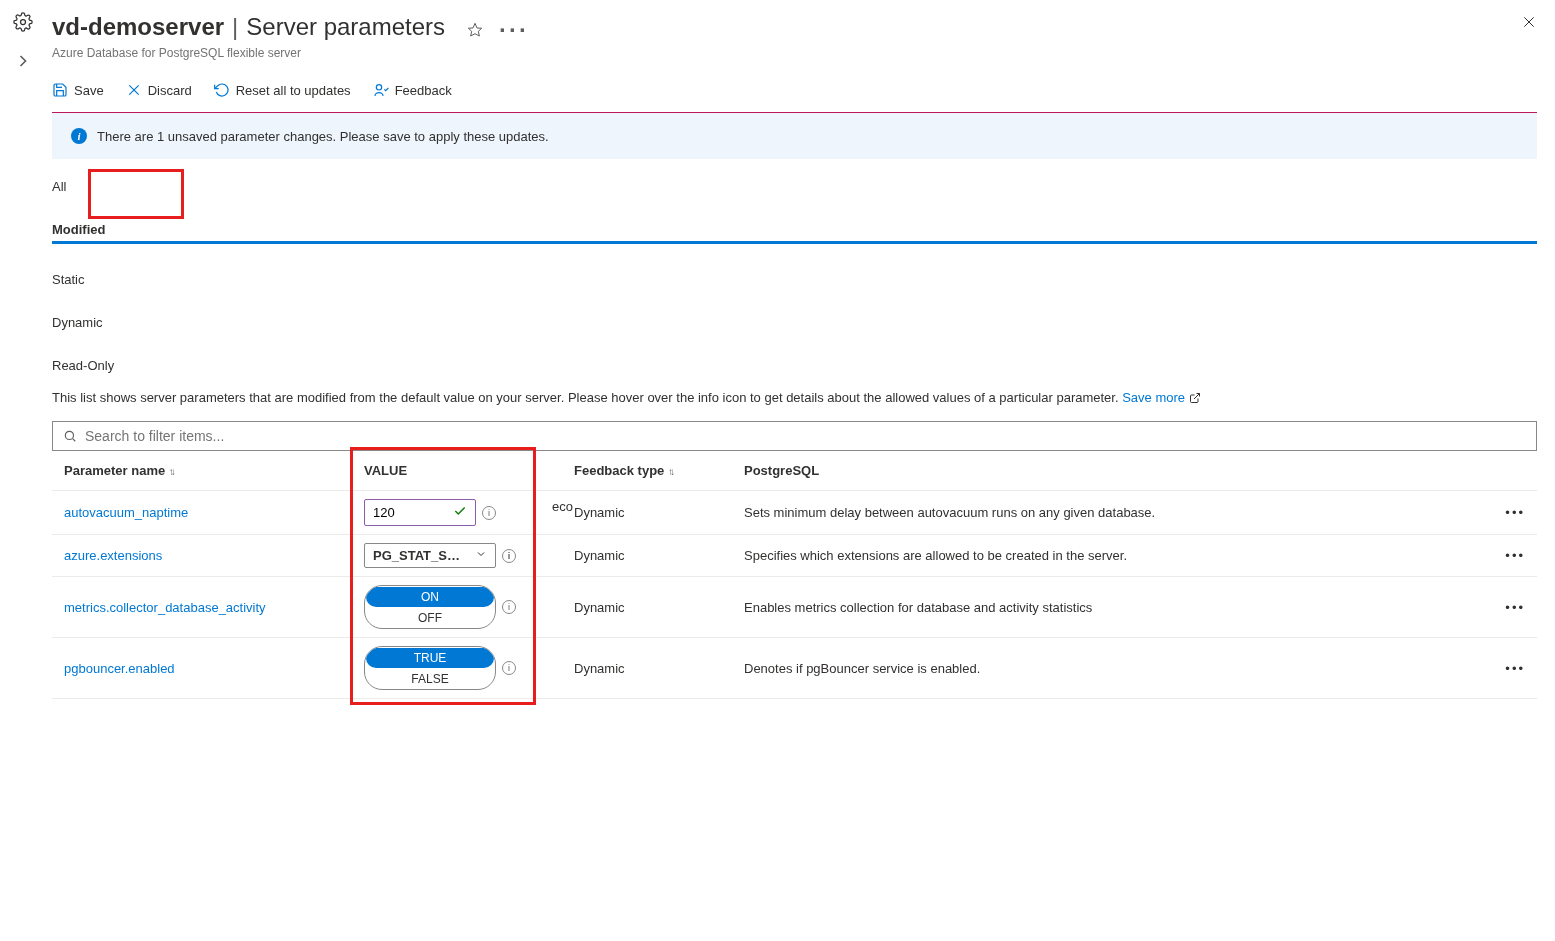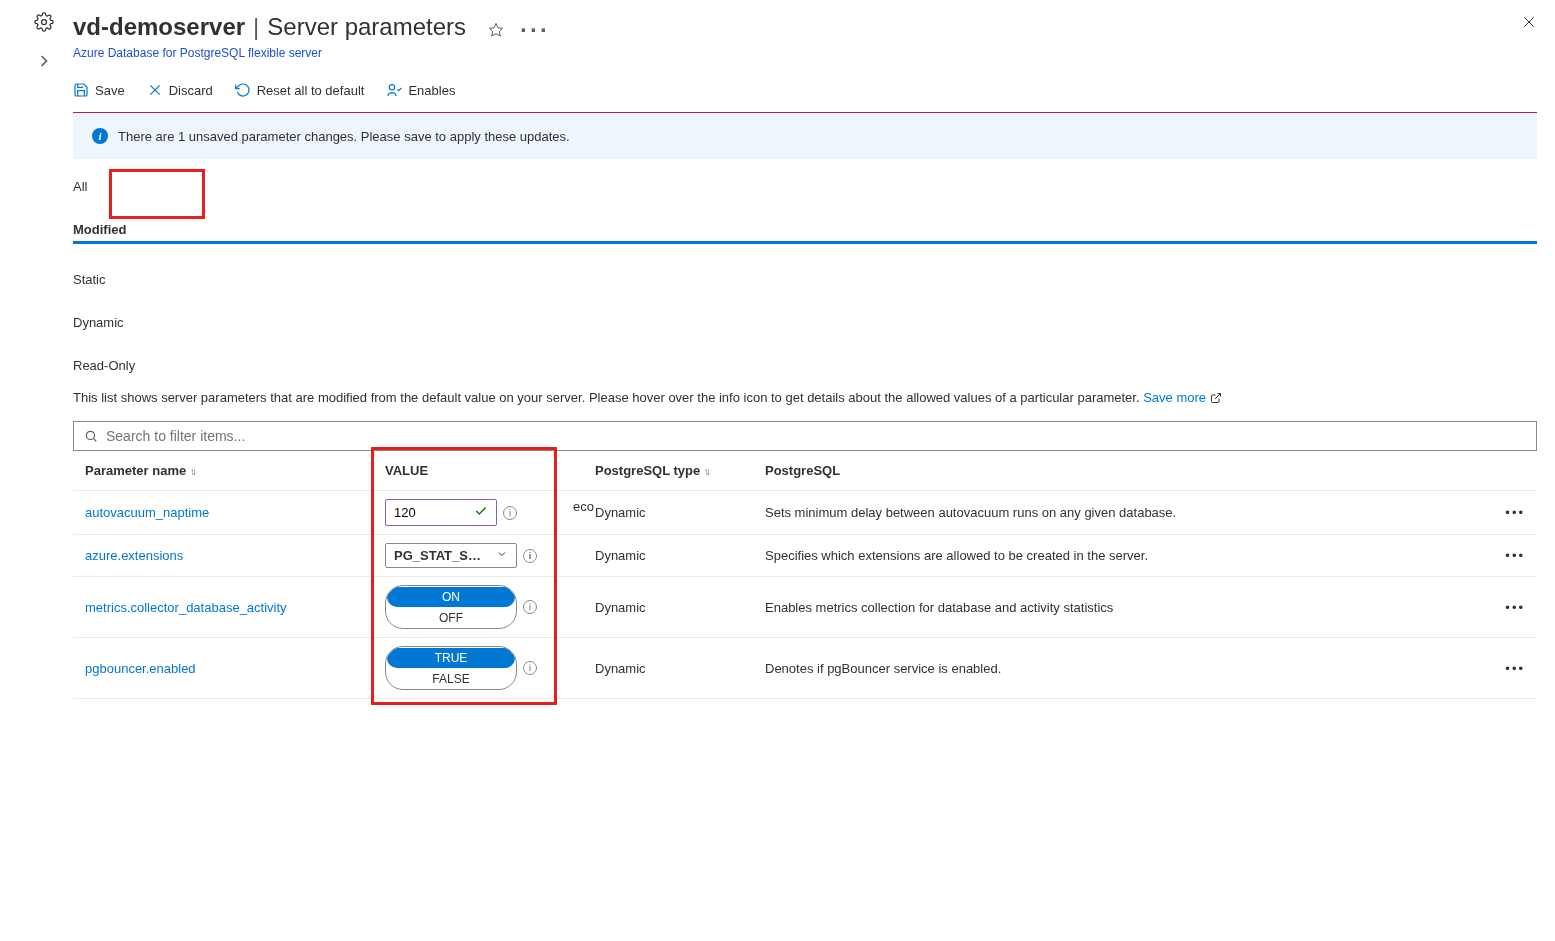--- a/index.html
+++ b/index.html
@@ -1,27 +1,27 @@
 <!DOCTYPE html>
 <html><head>
 <meta charset="utf-8">
 <style>
   * { box-sizing: border-box; margin: 0; padding: 0; }
   body { font-family: "Segoe UI", Arial, sans-serif; font-size: 13px; color: #323130; background: #fff; }
 
-  .page { display: flex; padding-left: 21px; }
+  .page { display: flex; }
   .left-edge { width: 46px; border-right: none; padding-top: 12px; display:flex; flex-direction:column; align-items:center; gap:16px; }
   .left-edge svg { width: 20px; height:20px; }
   .content { flex: 1; padding: 10px 18px 40px 6px; position:relative; }
 
   .header { display:flex; align-items:flex-start; gap:12px; }
   .header .title-block { flex:1; }
   .header h1 { font-size: 24px; font-weight: 600; color:#323130; display:flex; align-items:center; gap:8px;}
   .header h1 .sep { font-weight:300; color:#605e5c; }
-  .header .sub { font-size:12px; color:#1d4ed8; margin-top:2px; }
+  .header .sub { font-size:12px; color:#737373; margin-top:2px; }
   .header .page-part { font-weight:400; }
   .header-icons { display:flex; align-items:center; gap:16px; margin-left:14px; margin-top:6px;}
   .close-x { position:absolute; right:18px; top:14px; cursor:pointer; }
 
   .toolbar { display:flex; align-items:center; gap:22px; padding:16px 0 14px 0; border-bottom:1px solid #be185d; margin-top:6px;}
   .toolbar .item { display:flex; align-items:center; gap:6px; color:#323130; cursor:pointer; }
   .toolbar svg { width:16px; height:16px; }
 
   .banner { background:#eef5fd; border:1px solid #eef5fd; margin-top:0; padding:14px 18px; display:flex; align-items:center; gap:10px; color:#323130;}
   .banner .iicon { width:16px; height:16px; border-radius:50%; background:#0078d4; color:#fff; display:flex; align-items:center; justify-content:center; font-weight:bold; font-size:11px; font-family:Georgia,serif; font-style:italic;}
@@ -121,29 +121,29 @@
             <line x1="5" y1="5" x2="19" y2="19"></line>
             <line x1="19" y1="5" x2="5" y2="19"></line>
           </svg>
         <span>Discard</span>
       </div>
       <div class="item">
         <svg viewBox="0 0 24 24" fill="none" stroke="#0078d4" stroke-width="1.8">
             <polyline points="1 4 1 10 7 10"></polyline>
             <path d="M3.51 15a9 9 0 1 0 2.13-9.36L1 10"></path>
           </svg>
-        <span>Reset all to default</span>
+        <span>Reset all to updates</span>
       </div>
       <div class="item">
         <svg viewBox="0 0 24 24" fill="none" stroke="#0078d4" stroke-width="1.8">
             <circle cx="9" cy="8" r="4"></circle>
             <path d="M3 21c0-3 3-5 6-5s6 2 6 5"></path>
             <path d="M17 11l2 2 4-4" stroke="#0078d4"></path>
           </svg>
-        <span>Enables</span>
+        <span>Feedback</span>
       </div>
     </div>
 
     <div class="banner">
       <span class="iicon">i</span>
       <span>There are 1 unsaved parameter changes.  Please save to apply these updates.</span>
     </div>
 
     <div style="position:relative;">
       <div class="tabs">
@@ -171,21 +171,21 @@
         </svg>
       <input type="text" placeholder="Search to filter items..." style="">
     </div>
 
     <div style="position:relative;">
       <table class="params">
         <thead>
           <tr>
             <th style="width:300px;"><span>Parameter name</span> <span class="sort-arrows">↑↓</span></th>
             <th style="width:210px;"><span>VALUE</span></th>
-            <th style="width:170px;"><span>PostgreSQL type</span> <span class="sort-arrows">↑↓</span></th>
+            <th style="width:170px;"><span>Feedback type</span> <span class="sort-arrows">↑↓</span></th>
             <th><span>PostgreSQL</span></th>
             <th style="width:50px;"></th>
           </tr>
         </thead>
         <tbody>
           <tr>
             <td><span class="param-link">autovacuum_naptime</span></td>
             <td>
               <div style="display:flex;align-items:center;">
                 <div class="val-text">

